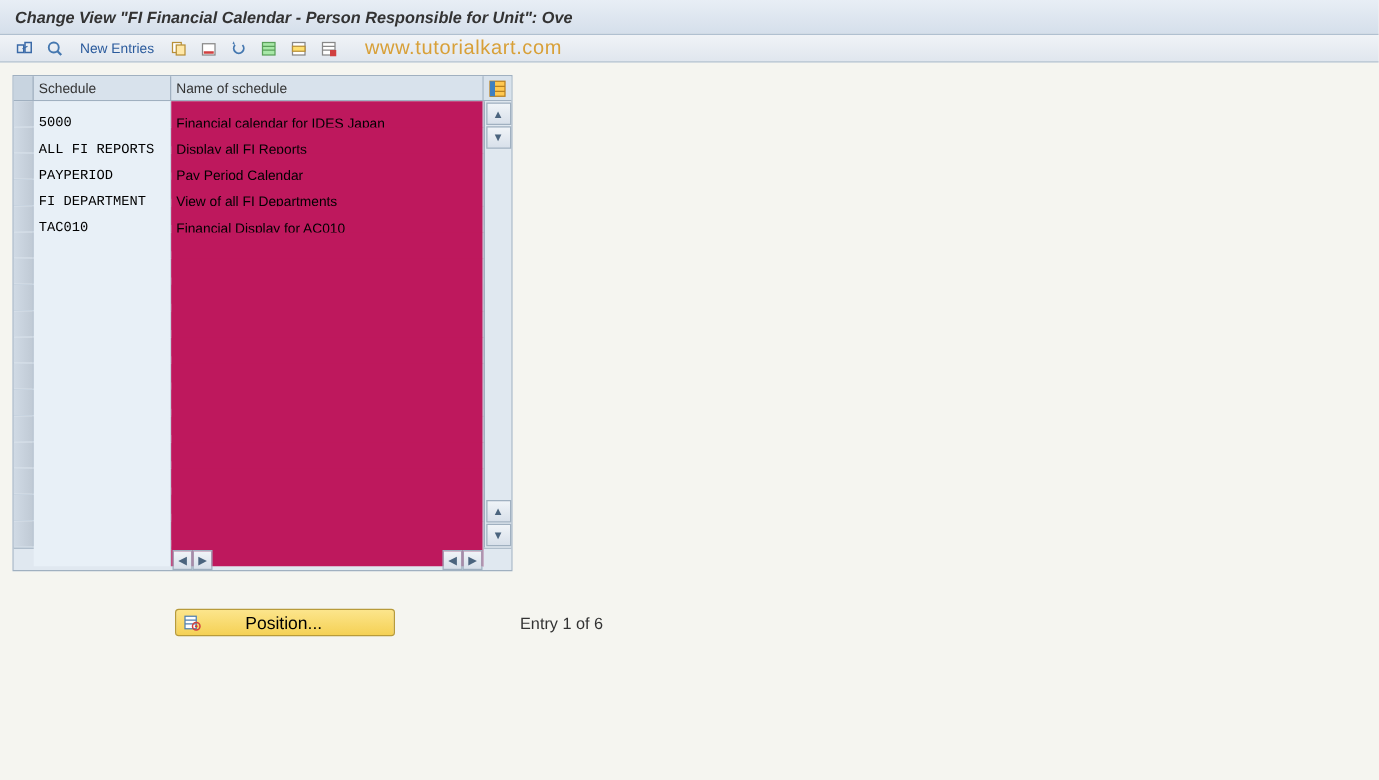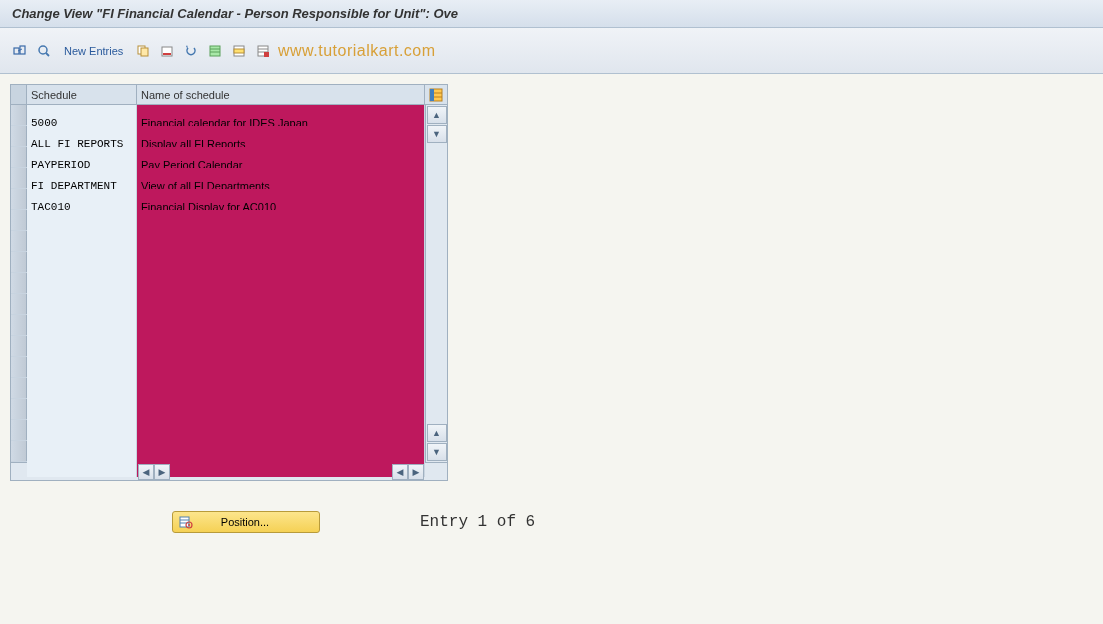--- a/index.html
+++ b/index.html
@@ -24,21 +24,21 @@
       font-style: italic;
       color: #333;
     }
     .toolbar {
       background: linear-gradient(to bottom, #f0f3f7 0%, #e0e6ee 100%);
       border-bottom: 1px solid #b0c0d0;
       padding: 4px 10px;
       display: flex;
       align-items: center;
       gap: 4px;
-      height: 46px;
+      height: 22px;
       position: relative;
     }
     .toolbar-icon {
       width: 20px;
       height: 20px;
       display: inline-flex;
       align-items: center;
       justify-content: center;
       cursor: pointer;
       border: 1px solid transparent;
@@ -48,27 +48,27 @@
       color: #2a5a9c;
       cursor: pointer;
       padding: 0 6px;
     }
     .watermark {
       color: #d8a038;
       font-size: 16px;
       font-weight: normal;
       letter-spacing: 0.5px;
       position: absolute;
-      left: 278px;
+      left: 292px;
     }
     .content-area {
       padding: 10px;
     }
     .table-container {
-      width: 438px;
+      width: 400px;
       border: 1px solid #a0b0c0;
       background: #f5f9fc;
       position: relative;
     }
     .table-header {
       display: flex;
       background: #d8e2ec;
       border-bottom: 1px solid #a0b0c0;
       height: 20px;
     }
@@ -199,34 +199,32 @@
     }
     .position-btn {
       background: linear-gradient(to bottom, #fce58c, #f5d155);
       border: 1px solid #b89b3a;
       border-radius: 3px;
       padding: 3px 30px 3px 6px;
       display: flex;
       align-items: center;
       gap: 8px;
       cursor: pointer;
-      font-size: 11px;
-      width: 148px;
+      font-size: 14px;
+      width: 176px;
       justify-content: flex-start;
       height: 22px;
-      margin-left: 32px;
     }
     .position-btn-text {
       flex: 1;
       text-align: center;
     }
     .entry-text {
-      font-size: 16px;
+      font-size: 13px;
       color: #333;
-      font-family: Liberation Mono, monospace;
     }
     svg { display: block; }
   </style>
 </head>
 <body>
 
 <div class="title-bar">
   <span>Change View "FI Financial Calendar - Person Responsible for Unit": Ove</span>
 </div>
 

